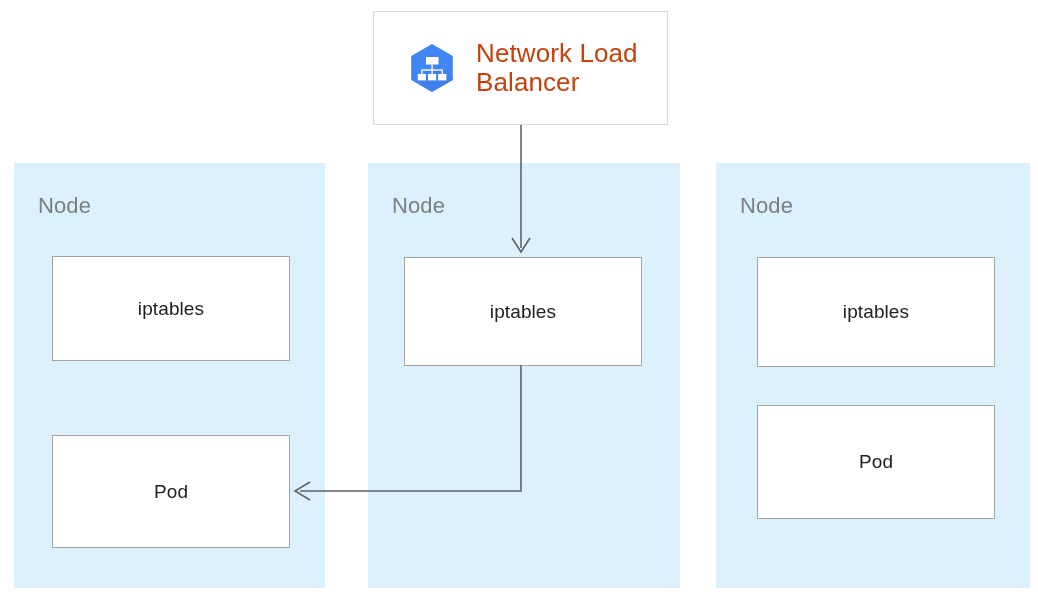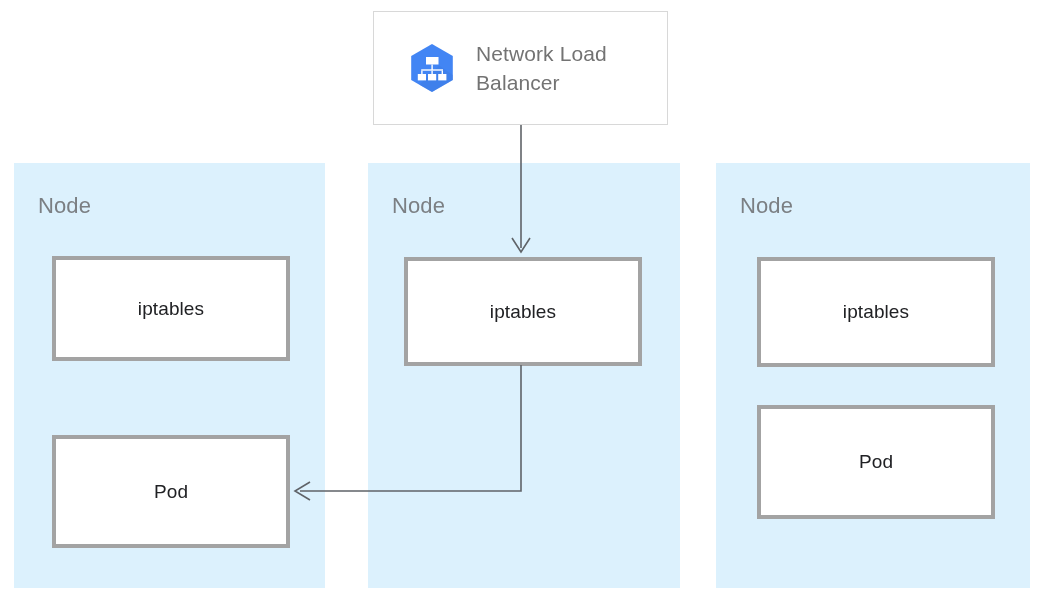--- a/index.html
+++ b/index.html
@@ -37,21 +37,21 @@
     font-size: 22px;
     color: #7b7f83;
     letter-spacing: 0.1px;
     white-space: nowrap;
   }
 
   
   .comp-box {
     position: absolute;
     background: #ffffff;
-    border: 4px solid #a3a3a3;
+    border: 1px solid #a3a3a3;
     box-sizing: border-box;
     display: flex;
     align-items: center;
     justify-content: center;
   }
   .comp-box .comp-label {
     font-size: 19px;
     color: #202124;
     letter-spacing: 0.1px;
     white-space: nowrap;
@@ -78,23 +78,23 @@
     align-items: center;
     padding-left: 32px;
   }
   #lb-icon {
     width: 52px;
     height: 52px;
     flex: 0 0 52px;
     margin-right: 18px;
   }
   #lb-title {
-    font-size: 21px;
+    font-size: 26px;
     line-height: 29px;
-    color: #737373;
+    color: #c2410c;
     letter-spacing: 0.1px;
     max-width: 170px;
   }
 
   
   #connectors {
     position: absolute;
     left: 0;
     top: 0;
     width: 1038px;

